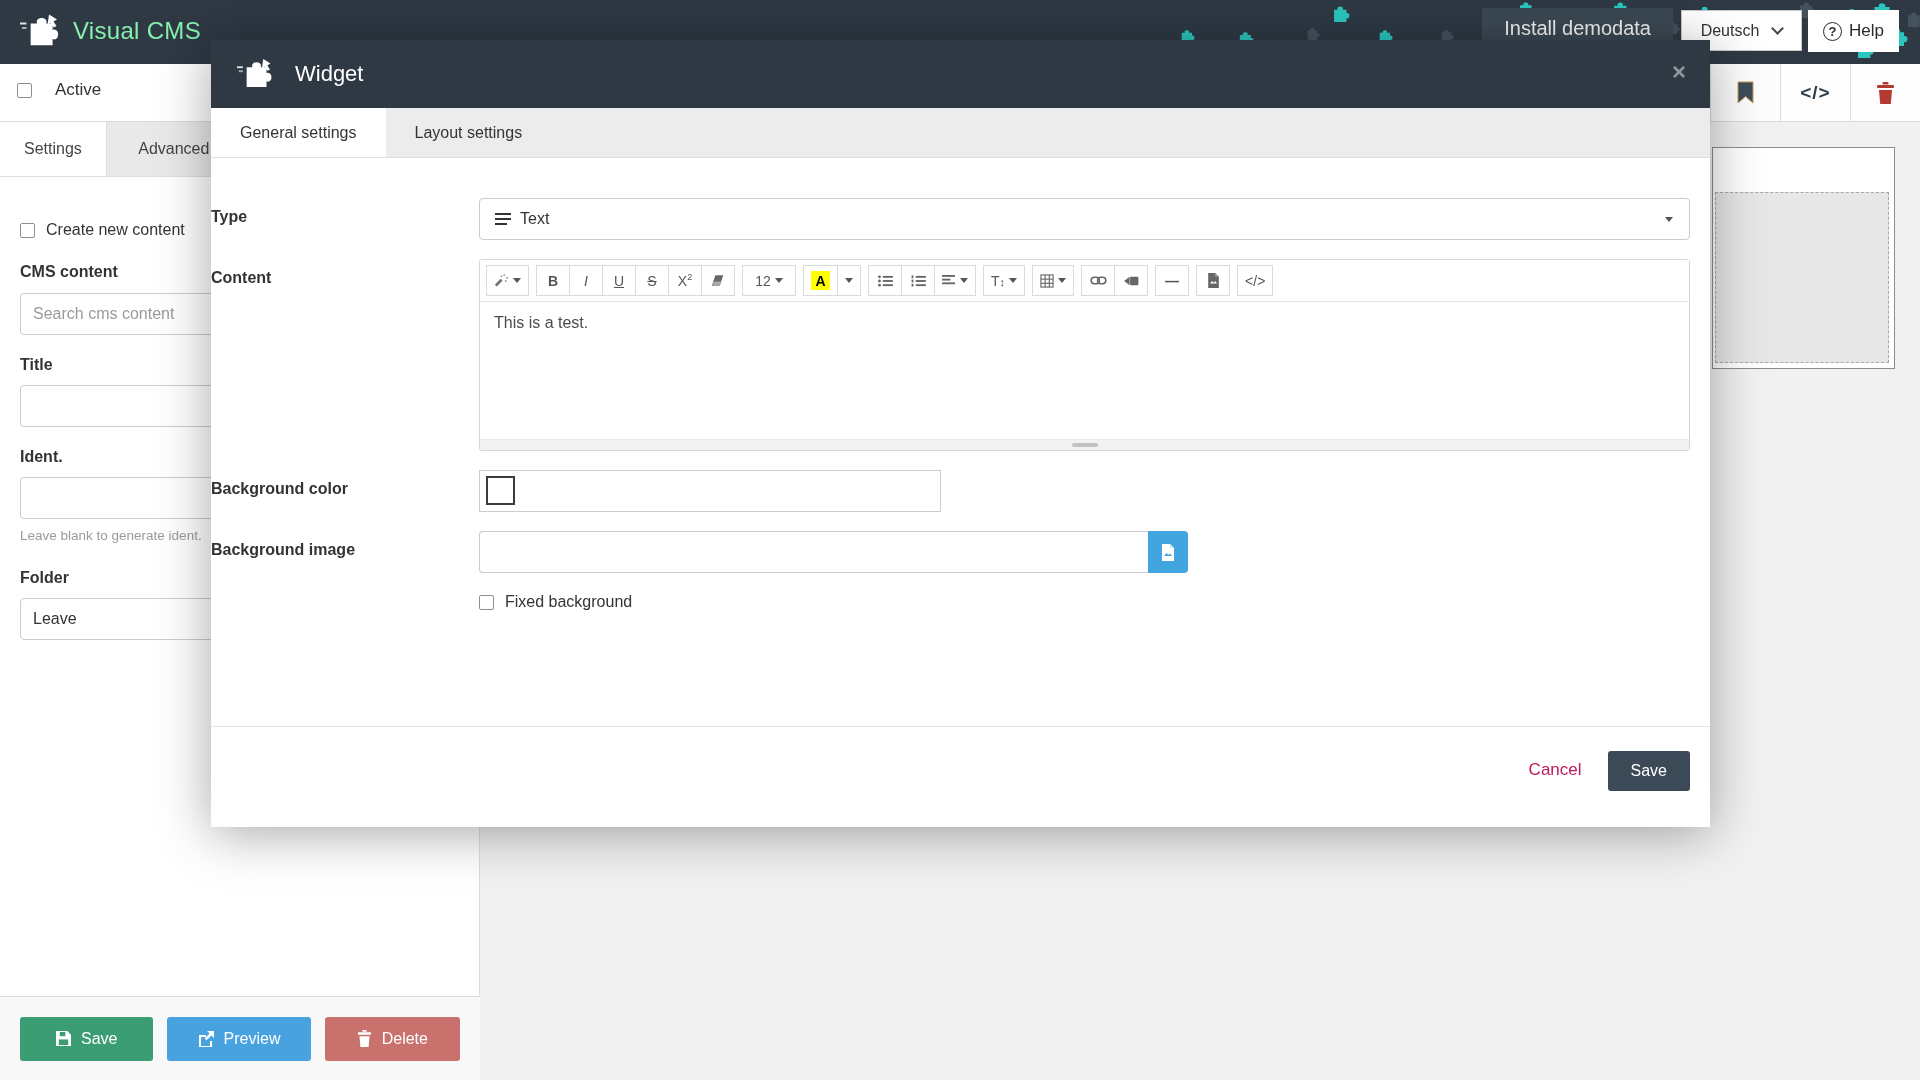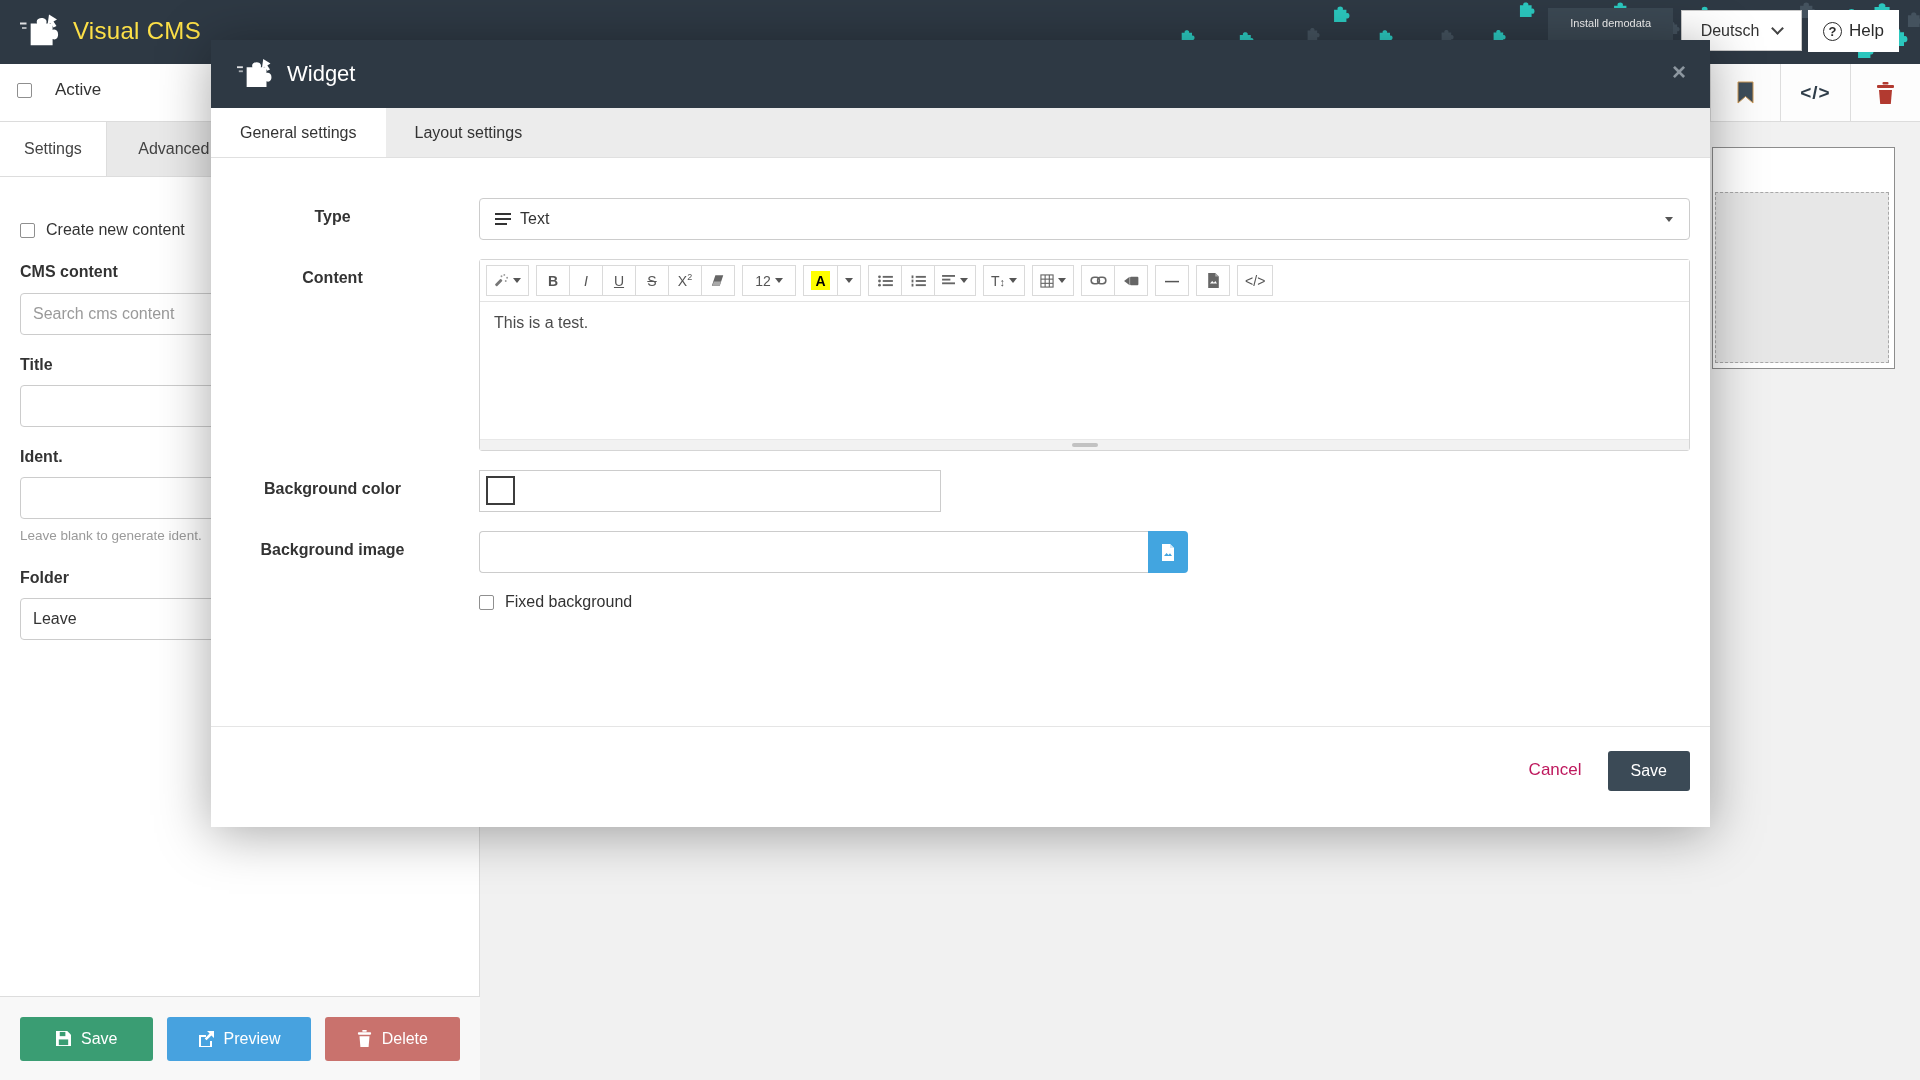--- a/index.html
+++ b/index.html
@@ -7,22 +7,22 @@
   body {
     position: relative; overflow: hidden;
     background:#f1f1f1;
     font-family:"Liberation Sans", sans-serif;
     color:#333;
   }
   
   .navbar { position:absolute; top:0; left:0; width:1920px; height:64px; background:#2e3944; z-index:5; }
   .puzzle-pattern { position:absolute; top:0; right:0; width:860px; height:64px; overflow:hidden; }
   .brand { position:absolute; left:20px; top:13px; display:flex; align-items:center; gap:11px; }
-  .brand-title { color:#fde047; font-size:24px; letter-spacing:.3px; }
-  .nav-install { position:absolute; right:247px; top:8px; height:56px; padding:9px 22px 0 22px; background:#3b4853; color:#f2f2f2; font-size:11px; cursor:pointer; }
+  .brand-title { color:#86efac; font-size:24px; letter-spacing:.3px; }
+  .nav-install { position:absolute; right:247px; top:8px; height:56px; padding:9px 22px 0 22px; background:#3b4853; color:#f2f2f2; font-size:20px; cursor:pointer; }
   .nav-select { position:absolute; right:118px; top:10px; width:121px; height:41px; background:#fff; border:1px solid #c9c9c9; display:flex; align-items:center; justify-content:center; gap:14px; font-size:16px; color:#333; cursor:pointer; }
   .chev { width:9px; height:9px; border-right:2px solid #444; border-bottom:2px solid #444; transform:rotate(45deg); margin-top:-5px; }
   .nav-help { position:absolute; right:21px; top:10px; width:91px; height:42px; background:#fff; display:flex; align-items:center; justify-content:center; gap:7px; font-size:17px; color:#2b2b2b; cursor:pointer; }
   .qmark { width:19px; height:19px; border:1.6px solid #2b2b2b; border-radius:50%; display:flex; align-items:center; justify-content:center; font-size:13px; font-weight:bold; }
   
   .header-row { position:absolute; top:64px; left:0; width:1920px; height:58px; background:#fff; border-bottom:1px solid #dcdcdc; z-index:2; }
   .active-check { position:absolute; left:17px; top:16px; display:flex; align-items:center; gap:23px; font-size:17px; color:#333; }
   .icon-toolbar { position:absolute; right:0; top:0; height:100%; display:flex; }
   .icon-cell { width:70px; height:100%; border-left:1px solid #ddd; display:flex; align-items:center; justify-content:center; cursor:pointer; background:#fdfdfd; }
   .code-glyph { font-size:19px; font-weight:bold; color:#2f3d49; letter-spacing:1px; }
@@ -42,28 +42,28 @@
   .f-select { width:440px; height:42px; border:1px solid #ccc; border-radius:4px; background:#fff; display:flex; align-items:center; justify-content:space-between; padding:0 12px; font-size:16px; color:#333; cursor:pointer; }
   .caret { width:0; height:0; border-left:4.5px solid transparent; border-right:4.5px solid transparent; border-top:5px solid #555; }
   .sidebar-footer { position:absolute; bottom:0; left:0; width:480px; height:84px; background:#f8f8f8; border-top:1px solid #ddd; display:flex; align-items:center; padding:0 20px; gap:14px; z-index:2; }
   .ft-btn { height:44px; border:none; border-radius:3px; color:#fff; font-size:16px; font-family:"Liberation Sans",sans-serif; display:flex; align-items:center; justify-content:center; gap:10px; cursor:pointer; }
   
   .canvas-box { position:absolute; left:1712px; top:147px; width:183px; height:222px; background:#fff; border:1px solid #8d8d8d; z-index:1; }
   .canvas-inner { position:absolute; left:2px; right:5px; top:44px; bottom:5px; background:#e7e7e7; border:1px dashed #a8a8a8; }
   
   .modal { position:absolute; left:211px; top:40px; width:1499px; height:787px; background:#fff; box-shadow:0 6px 50px rgba(0,0,0,.35); z-index:10; }
   .modal-header { height:68px; background:#2e3944; display:flex; align-items:center; padding:0 26px; position:relative; }
-  .modal-title { color:#fff; font-size:22px; margin-left:12px; }
+  .modal-title { color:#fff; font-size:22px; margin-left:20px; }
   .modal-close { position:absolute; right:24px; top:20px; color:#8d97a0; font-size:24px; font-weight:bold; line-height:1; cursor:pointer; }
   .modal-tabs { height:50px; background:#ececec; display:flex; border-bottom:1px solid #e0e0e0; }
   .m-tab { padding:0 29px; display:flex; align-items:center; font-size:16px; color:#333; cursor:pointer; }
   .m-tab.active { background:#fff; }
   .modal-body { padding-top:40px; }
   .form-row { display:flex; margin-bottom:19px; }
-  .form-label { width:268px; padding-right:25px; padding-top:10px; text-align:center; font-weight:bold; font-size:16px; color:#333; flex:0 0 auto; }
+  .form-label { width:268px; padding-right:25px; padding-top:10px; text-align:left; font-weight:bold; font-size:16px; color:#333; flex:0 0 auto; }
   .ctrl { width:1211px; }
   .type-select { height:42px; border:1px solid #ccc; border-radius:4px; display:flex; align-items:center; padding:0 15px; gap:9px; font-size:16px; cursor:pointer; position:relative; }
   .type-select .caret { position:absolute; right:16px; }
   .align-bars span { display:block; height:2.5px; background:#333; margin:2.5px 0; }
   
   .editor { width:1211px; border:1px solid #d5d5d5; border-radius:3px; }
   .ed-toolbar { padding:5px 6px; background:#fff; border-bottom:1px solid #e3e3e3; display:flex; gap:7px; }
   .bgrp { display:flex; }
   .tb { min-width:34px; height:31px; padding:0 7px; border:1px solid #dadada; background:#fff; display:flex; align-items:center; justify-content:center; gap:4px; font-size:14px; color:#555; cursor:pointer; }
   .bgrp .tb + .tb { margin-left:-1px; }

